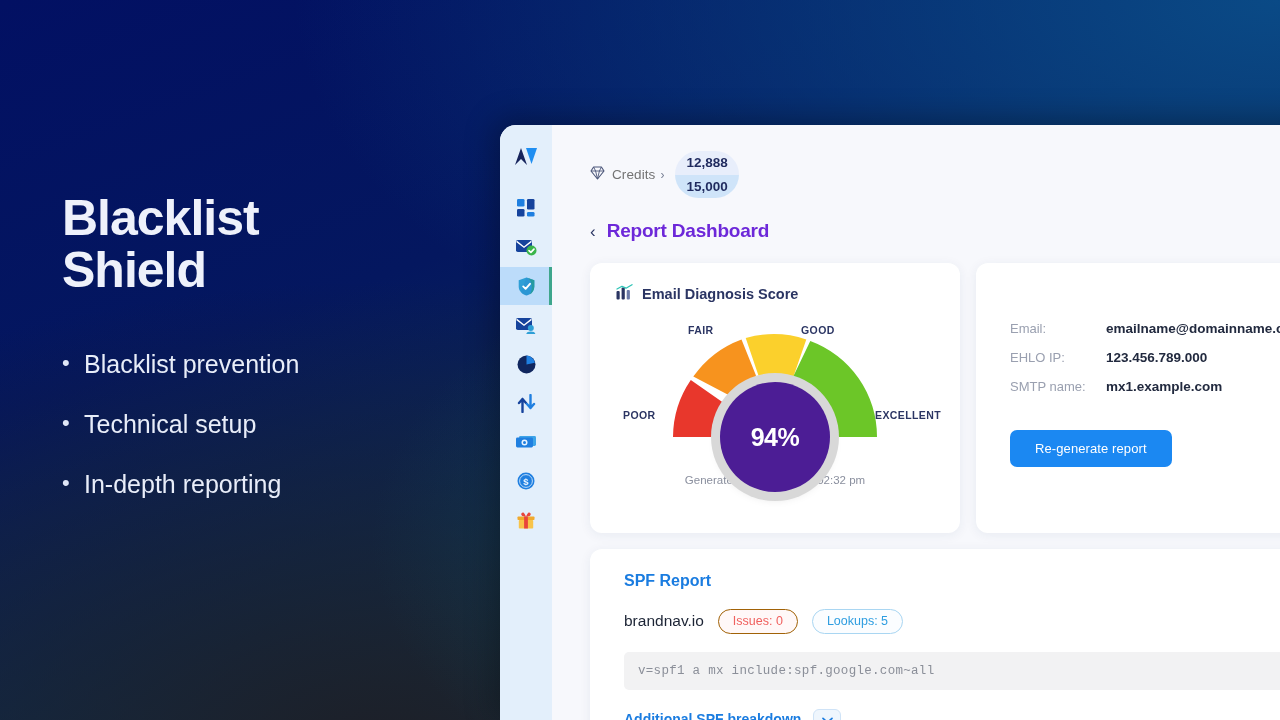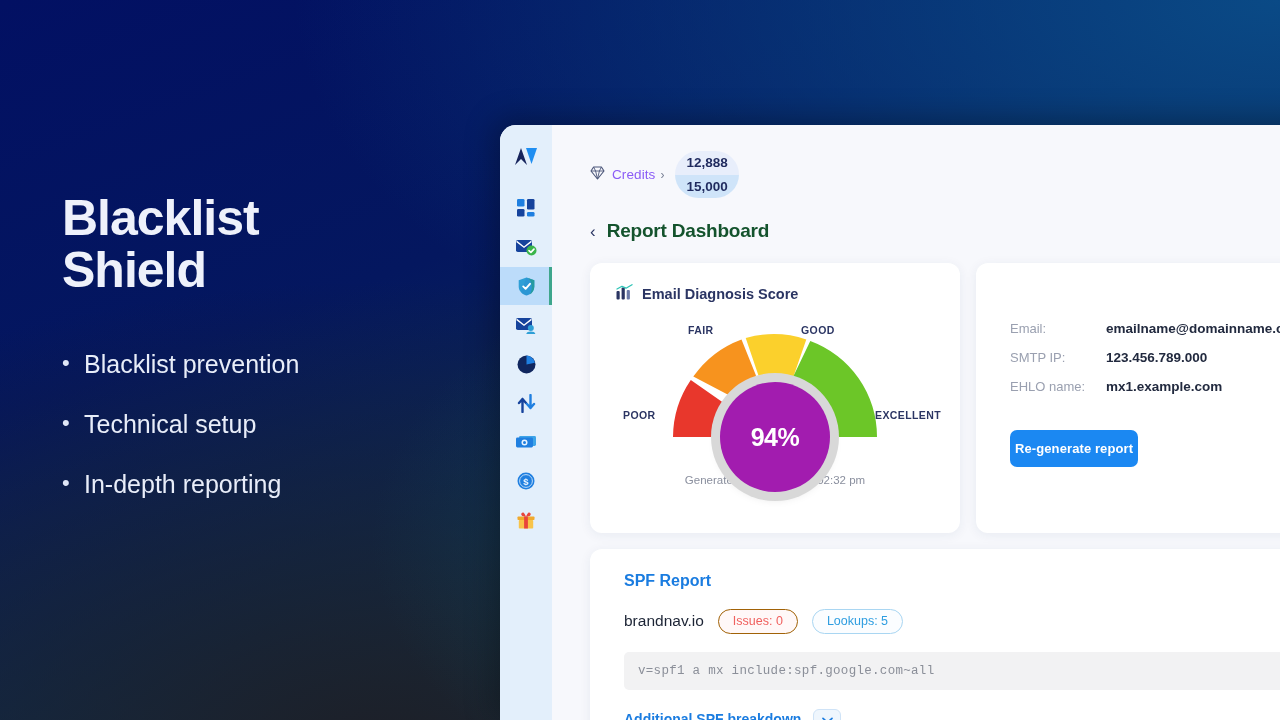--- a/index.html
+++ b/index.html
@@ -78,41 +78,41 @@
   #main {
     flex: 1; height: 100%; position: relative;
     background: #f7f8fc;
     padding: 26px 0 0 38px;
     overflow: hidden;
   }
 
   
   #credits-row { display: flex; align-items: center; gap: 7px; }
   #credits-label {
-    font-size: 13.5px; color: #8b5cf6; letter-spacing: .1px;
+    font-size: 13.5px; color: #737373; letter-spacing: .1px;
   }
   #credits-chevron { font-size: 12px; color: #7a8296; margin-left: -2px;}
   #credits-pill {
     display: flex; align-items: center; border-radius: 999px;
     overflow: hidden; margin-left: 4px; flex-direction: column;
   }
   .credit-seg {
     font-size: 13.5px; font-weight: 700; color: #1f2a5e;
     padding: 5px 11px; line-height: 1;
   }
   .credit-seg.used { background: #e8eefb; }
   .credit-seg.total { background: #cfe4f9; }
 
   
   #title-row {
     display: flex; align-items: center; gap: 11px; margin-top: 22px;
   }
   #back-chevron { font-size: 17px; color: #2b3563; line-height: 1; }
   #page-title {
-    font-size: 19px; font-weight: 600; color: #14532d; letter-spacing: -.2px;
+    font-size: 19px; font-weight: 600; color: #6d28d9; letter-spacing: -.2px;
   }
 
   
   #cards-row { display: flex; gap: 16px; margin-top: 21px; }
 
   .card {
     background: #ffffff; border-radius: 12px;
     box-shadow: 0 2px 12px rgba(30,50,100,.07);
   }
   #score-card {
@@ -133,21 +133,21 @@
     position: absolute; font-size: 10.5px; font-weight: 700;
     color: #2b3563; letter-spacing: .4px; white-space: nowrap;
   }
   #lbl-poor { left: -42px; top: 83px; }
   #lbl-fair { left: 23px; top: -2px; }
   #lbl-good { left: 136px; top: -2px; }
   #lbl-excellent { left: 210px; top: 83px; }
   #gauge-hub {
     position: absolute; left: 55px; top: 56px;
     width: 110px; height: 110px; border-radius: 50%;
-    background: #a21caf;
+    background: #4c1d95;
     box-shadow: 0 0 0 9px #d8d8d8, 0 4px 12px rgba(0,0,0,.22);
     display: flex; align-items: center; justify-content: center;
   }
   #gauge-value { color: #fff; font-size: 25px; font-weight: 700; letter-spacing: -.5px; }
   #generated-at {
     font-size: 11.5px; color: #8a8f9e; margin-top: 20px;
   }
 
   
   #details-card {
@@ -158,21 +158,21 @@
     width: 96px; font-size: 13px; color: #9aa0b0; flex-shrink: 0;
   }
   .detail-val {
     font-size: 13.5px; color: #222a3f; font-weight: 600;
     white-space: nowrap;
   }
   #regen-btn {
     margin-top: 22px; background: #1b88f2; color: #fff;
     border: none; border-radius: 7px;
     font-family: "Liberation Sans", sans-serif;
-    font-size: 13px; font-weight: 700; padding: 11px 5px;
+    font-size: 13px; font-weight: 400; padding: 11px 25px;
     cursor: pointer; letter-spacing: .1px;
   }
 
   
   #spf-card {
     margin-top: 16px; width: 766px; min-height: 200px;
     padding: 23px 0 0 34px;
   }
   #spf-title { font-size: 16px; font-weight: 700; color: #1a7ce0; }
   #spf-domain-row {
@@ -396,25 +396,25 @@
 
         <div id="generated-at">Generated at 23-10-2023 02:32 pm</div>
       </div>
 
       <div class="card" id="details-card">
         <div class="detail-row">
           <span class="detail-key">Email:</span>
           <span class="detail-val">emailname@domainname.c</span>
         </div>
         <div class="detail-row">
-          <span class="detail-key">SMTP IP:</span>
+          <span class="detail-key">EHLO IP:</span>
           <span class="detail-val">123.456.789.000</span>
         </div>
         <div class="detail-row">
-          <span class="detail-key">EHLO name:</span>
+          <span class="detail-key">SMTP name:</span>
           <span class="detail-val">mx1.example.com</span>
         </div>
         <button id="regen-btn">Re-generate report</button>
       </div>
     </div>
 
     <div class="card" id="spf-card">
       <div id="spf-title">SPF Report</div>
 
       <div id="spf-domain-row">

